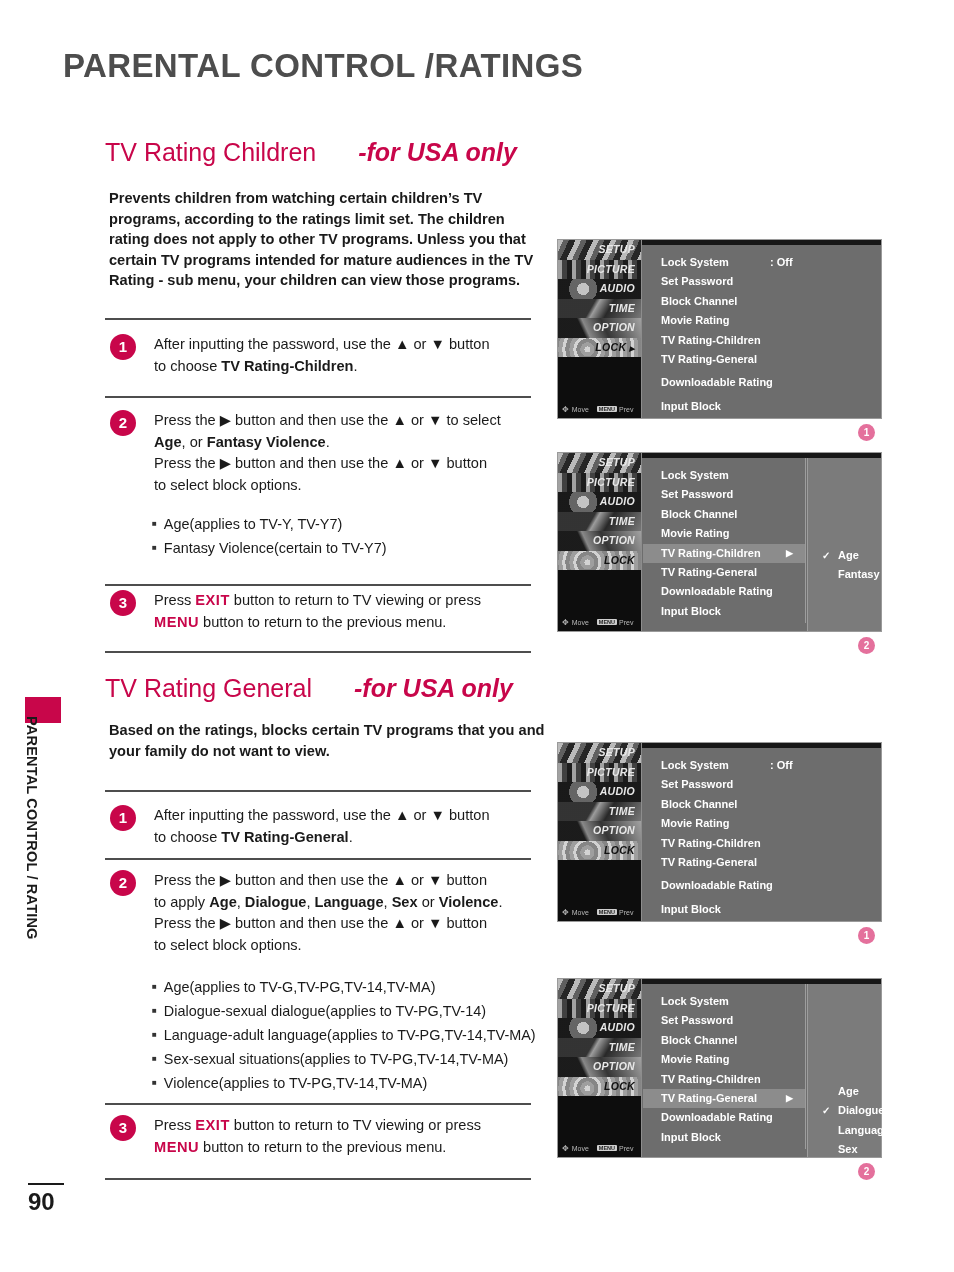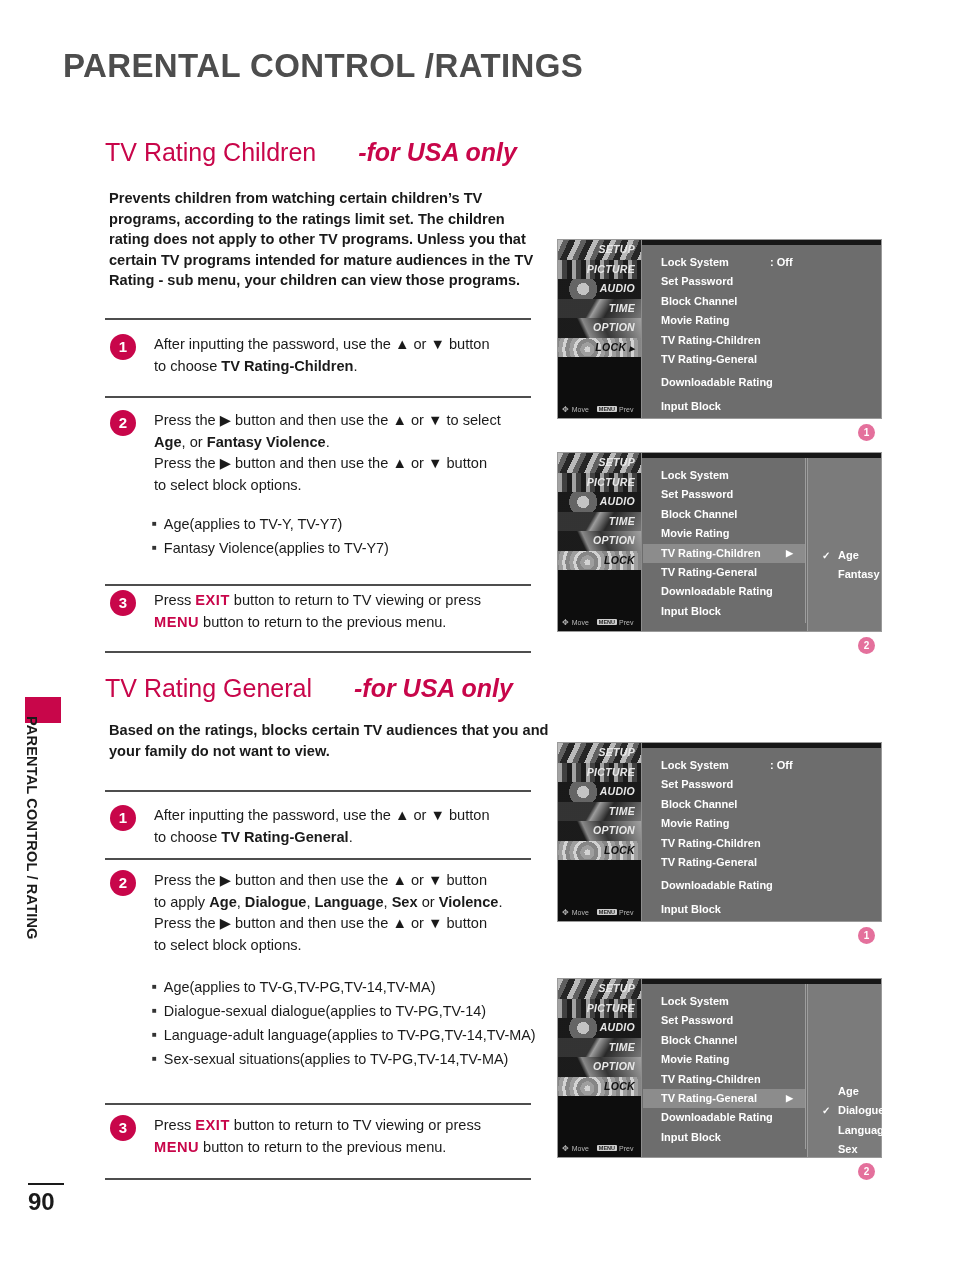--- a/index.html
+++ b/index.html
@@ -318,40 +318,40 @@
   <div class="step-body">
     <span>Press the ▶ button and then use the ▲ or ▼ to select</span><br>
     <b>Age</b><span>, or </span><b>Fantasy Violence</b><span>.</span><br>
     <span>Press the ▶ button and then use the ▲ or ▼ button</span><br>
     <span>to select block options.</span>
   </div>
 </div>
 
 <div class="bullets" style="top:512px">
   <div>Age(applies to TV-Y, TV-Y7)</div>
-  <div>Fantasy Violence(applies to TV-Y7)</div>
+  <div>Fantasy Violence(certain to TV-Y7)</div>
 </div>
 
 <div class="rule" style="top:584px; width:426px"></div>
 
 <div class="step" style="top:590px">
   <div class="step-num">3</div>
   <div class="step-body">
     <span>Press </span><span class="accent">EXIT</span><span> button to return to TV viewing or press</span><br>
     <span class="accent">MENU</span><span> button to return to the previous menu.</span>
   </div>
 </div>
 
 <div class="rule" style="top:651px; width:426px"></div>
 
 <div class="section-heading" style="top:674px">
   <span class="reg">TV Rating General </span><span class="ital">-for USA only</span>
 </div>
 
-<div class="intro" style="top:720px; width:440px">Based on the ratings, blocks certain TV audiences that you and your family do not want to view.</div>
+<div class="intro" style="top:720px; width:440px">Based on the ratings, blocks certain TV programs that you and your family do not want to view.</div>
 
 <div class="rule" style="top:790px; width:426px"></div>
 
 <div class="step" style="top:805px">
   <div class="step-num">1</div>
   <div class="step-body">
     <span>After inputting the password, use the ▲ or ▼ button</span><br>
     <span>to choose </span><b>TV Rating-General</b><span>.</span>
   </div>
 </div>
@@ -366,20 +366,21 @@
     <span>Press the ▶ button and then use the ▲ or ▼ button</span><br>
     <span>to select block options.</span>
   </div>
 </div>
 
 <div class="bullets" style="top:975px">
   <div>Age(applies to TV-G,TV-PG,TV-14,TV-MA)</div>
   <div>Dialogue-sexual dialogue(applies to TV-PG,TV-14)</div>
   <div>Language-adult language(applies to TV-PG,TV-14,TV-MA)</div>
   <div>Sex-sexual situations(applies to TV-PG,TV-14,TV-MA)</div>
+  <div>Violence(applies to TV-PG,TV-14,TV-MA)</div>
 </div>
 
 <div class="rule" style="top:1103px; width:426px"></div>
 
 <div class="step" style="top:1115px">
   <div class="step-num">3</div>
   <div class="step-body">
     <span>Press </span><span class="accent">EXIT</span><span> button to return to TV viewing or press</span><br>
     <span class="accent">MENU</span><span> button to return to the previous menu.</span>
   </div>

